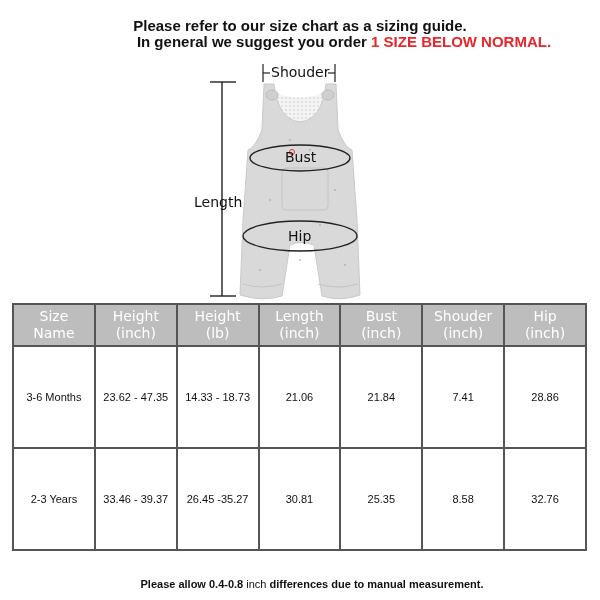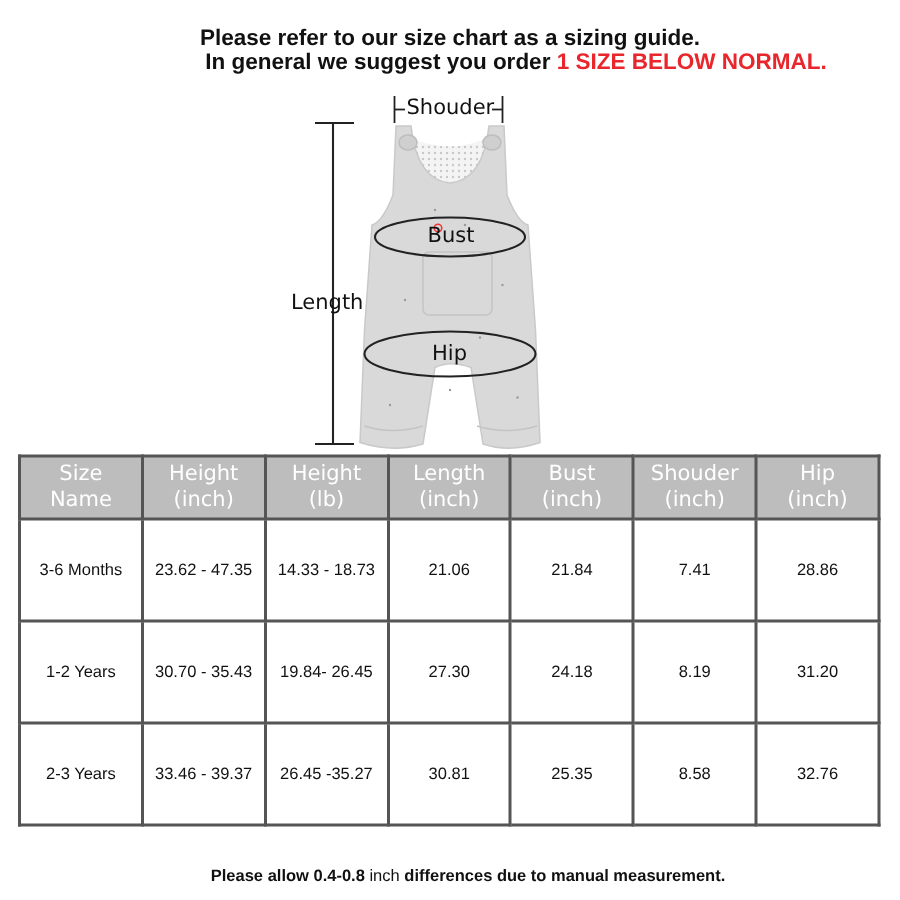--- a/index.html
+++ b/index.html
@@ -125,29 +125,20 @@
     <tr>
       <td>3-6 Months</td>
       <td>23.62 - 47.35</td>
       <td>14.33 - 18.73</td>
       <td>21.06</td>
       <td>21.84</td>
       <td>7.41</td>
       <td>28.86</td>
     </tr>
     <tr>
-      <td>1-2 Years</td>
-      <td>30.70 - 35.43</td>
-      <td>19.84- 26.45</td>
-      <td>27.30</td>
-      <td>24.18</td>
-      <td>8.19</td>
-      <td>31.20</td>
-    </tr>
-    <tr>
       <td>2-3 Years</td>
       <td>33.46 - 39.37</td>
       <td>26.45 -35.27</td>
       <td>30.81</td>
       <td>25.35</td>
       <td>8.58</td>
       <td>32.76</td>
     </tr>
   </tbody>
 </table>

